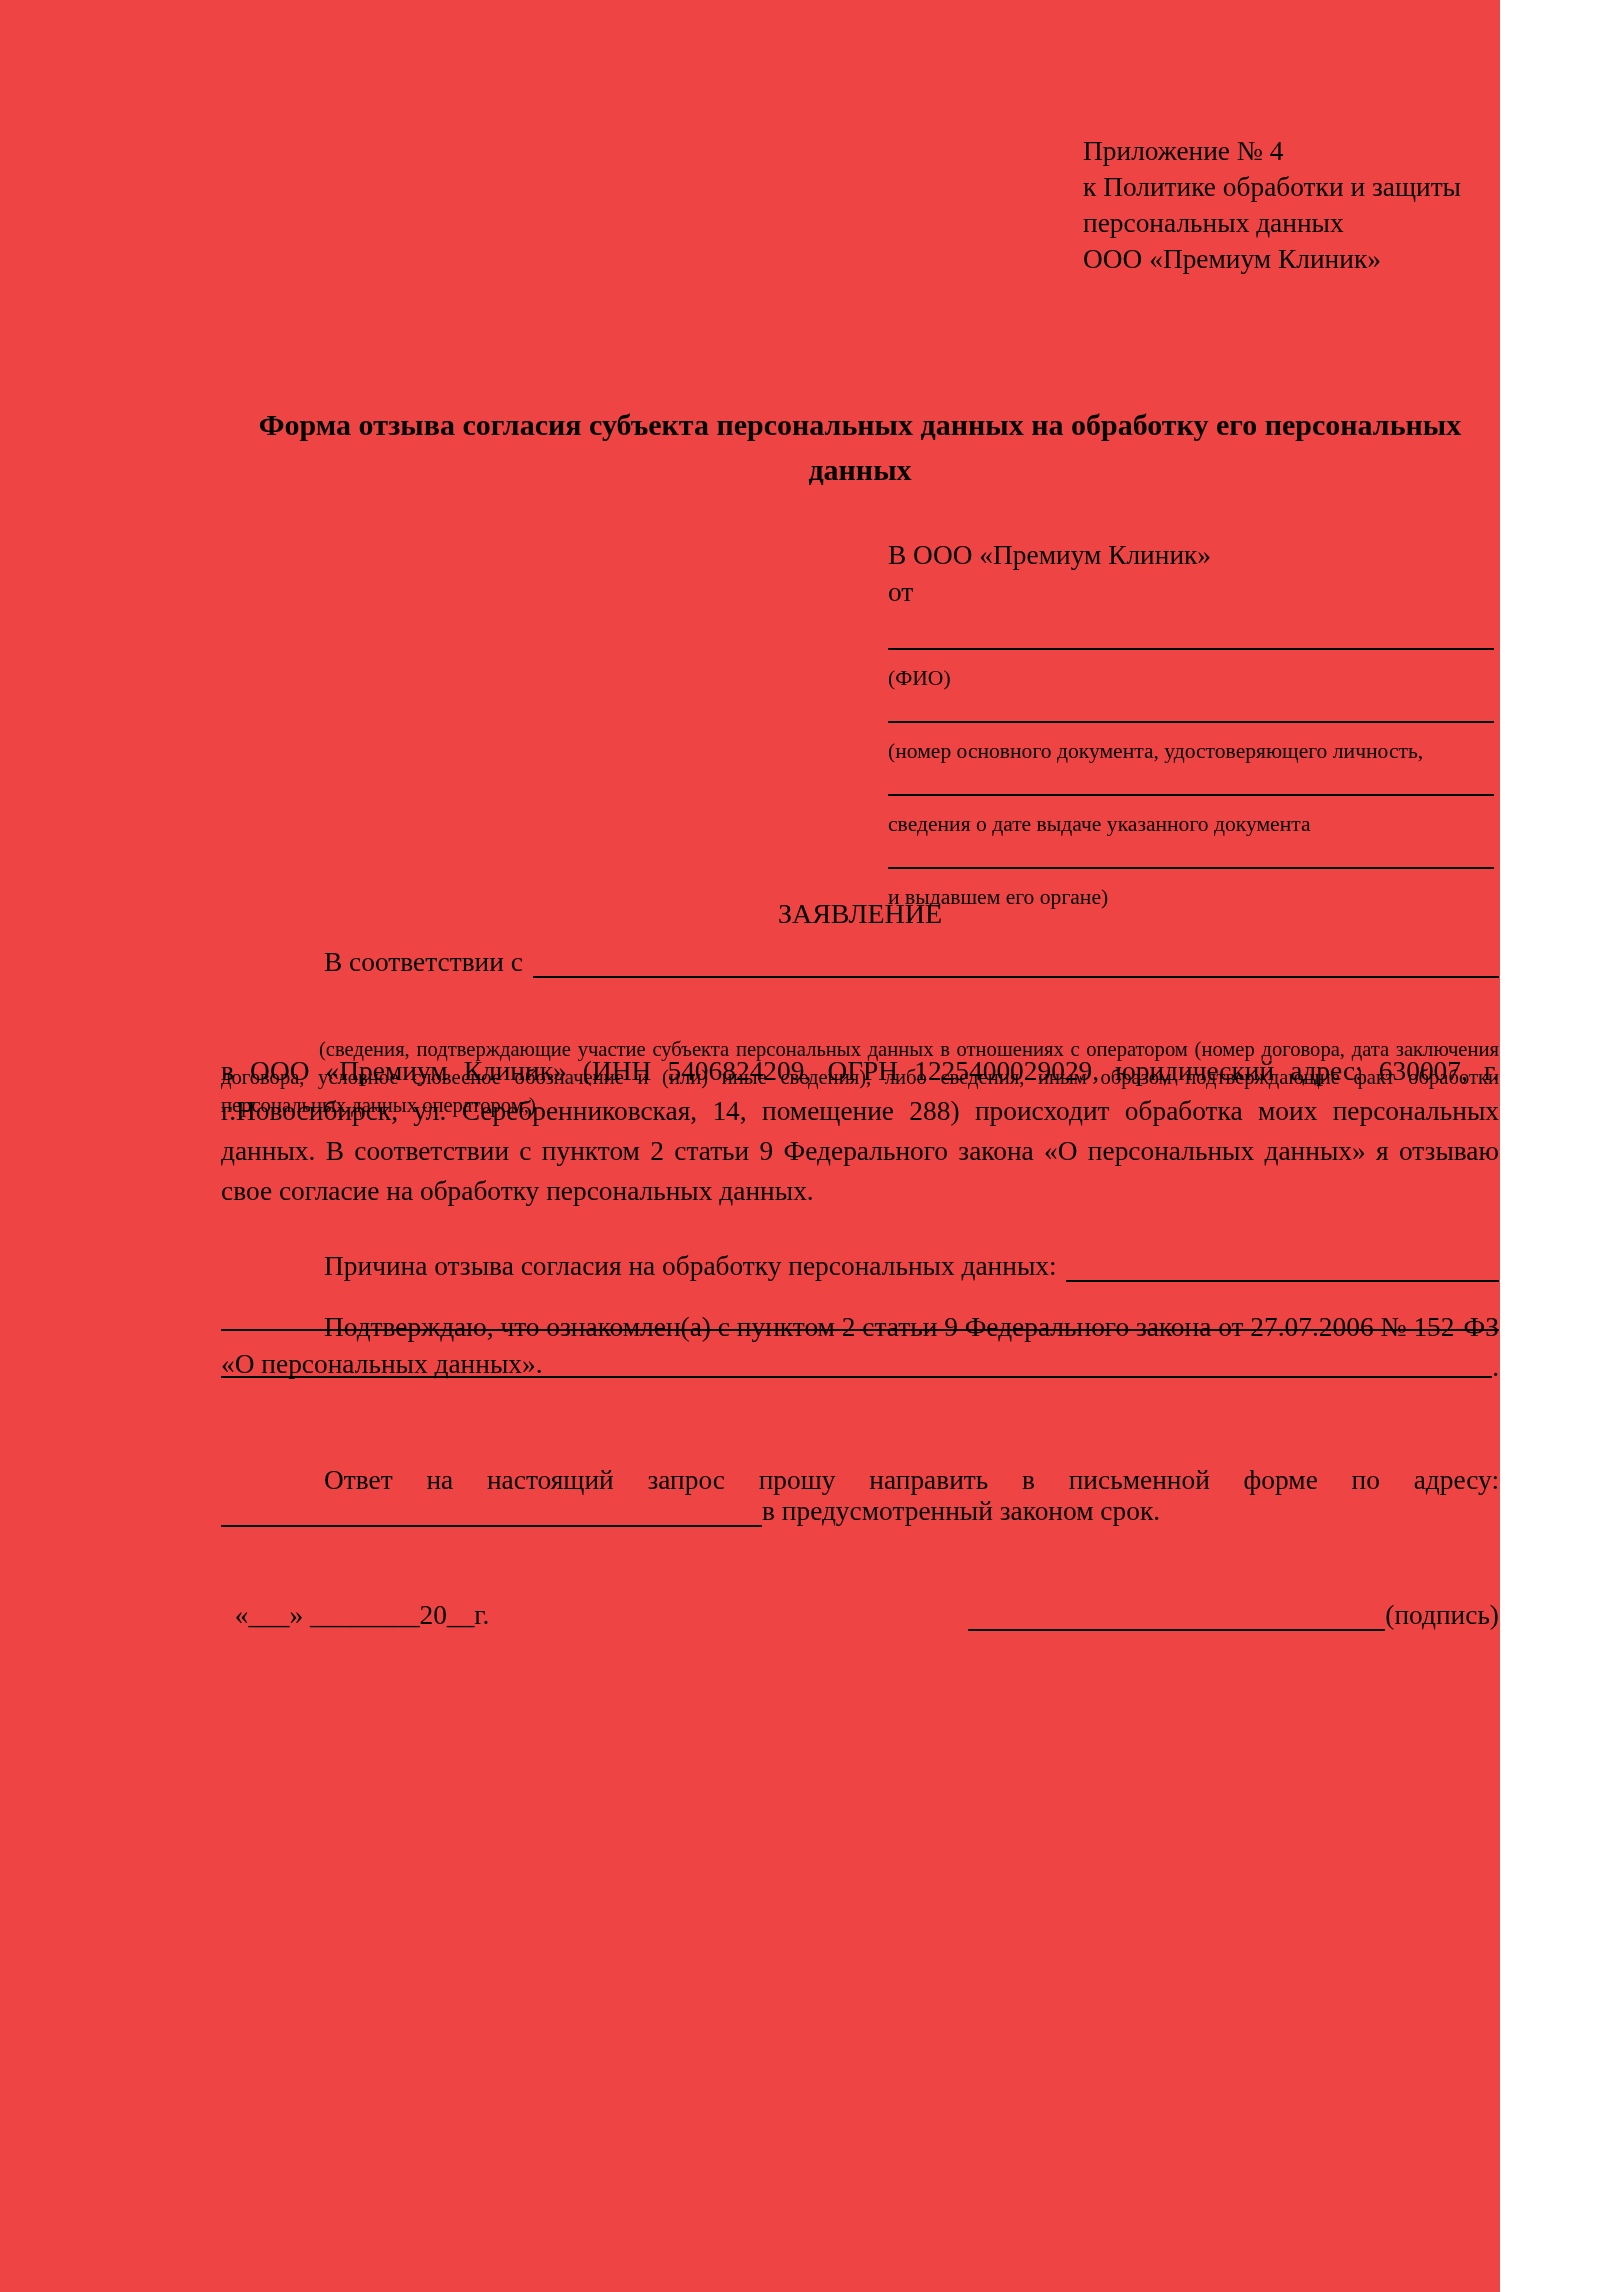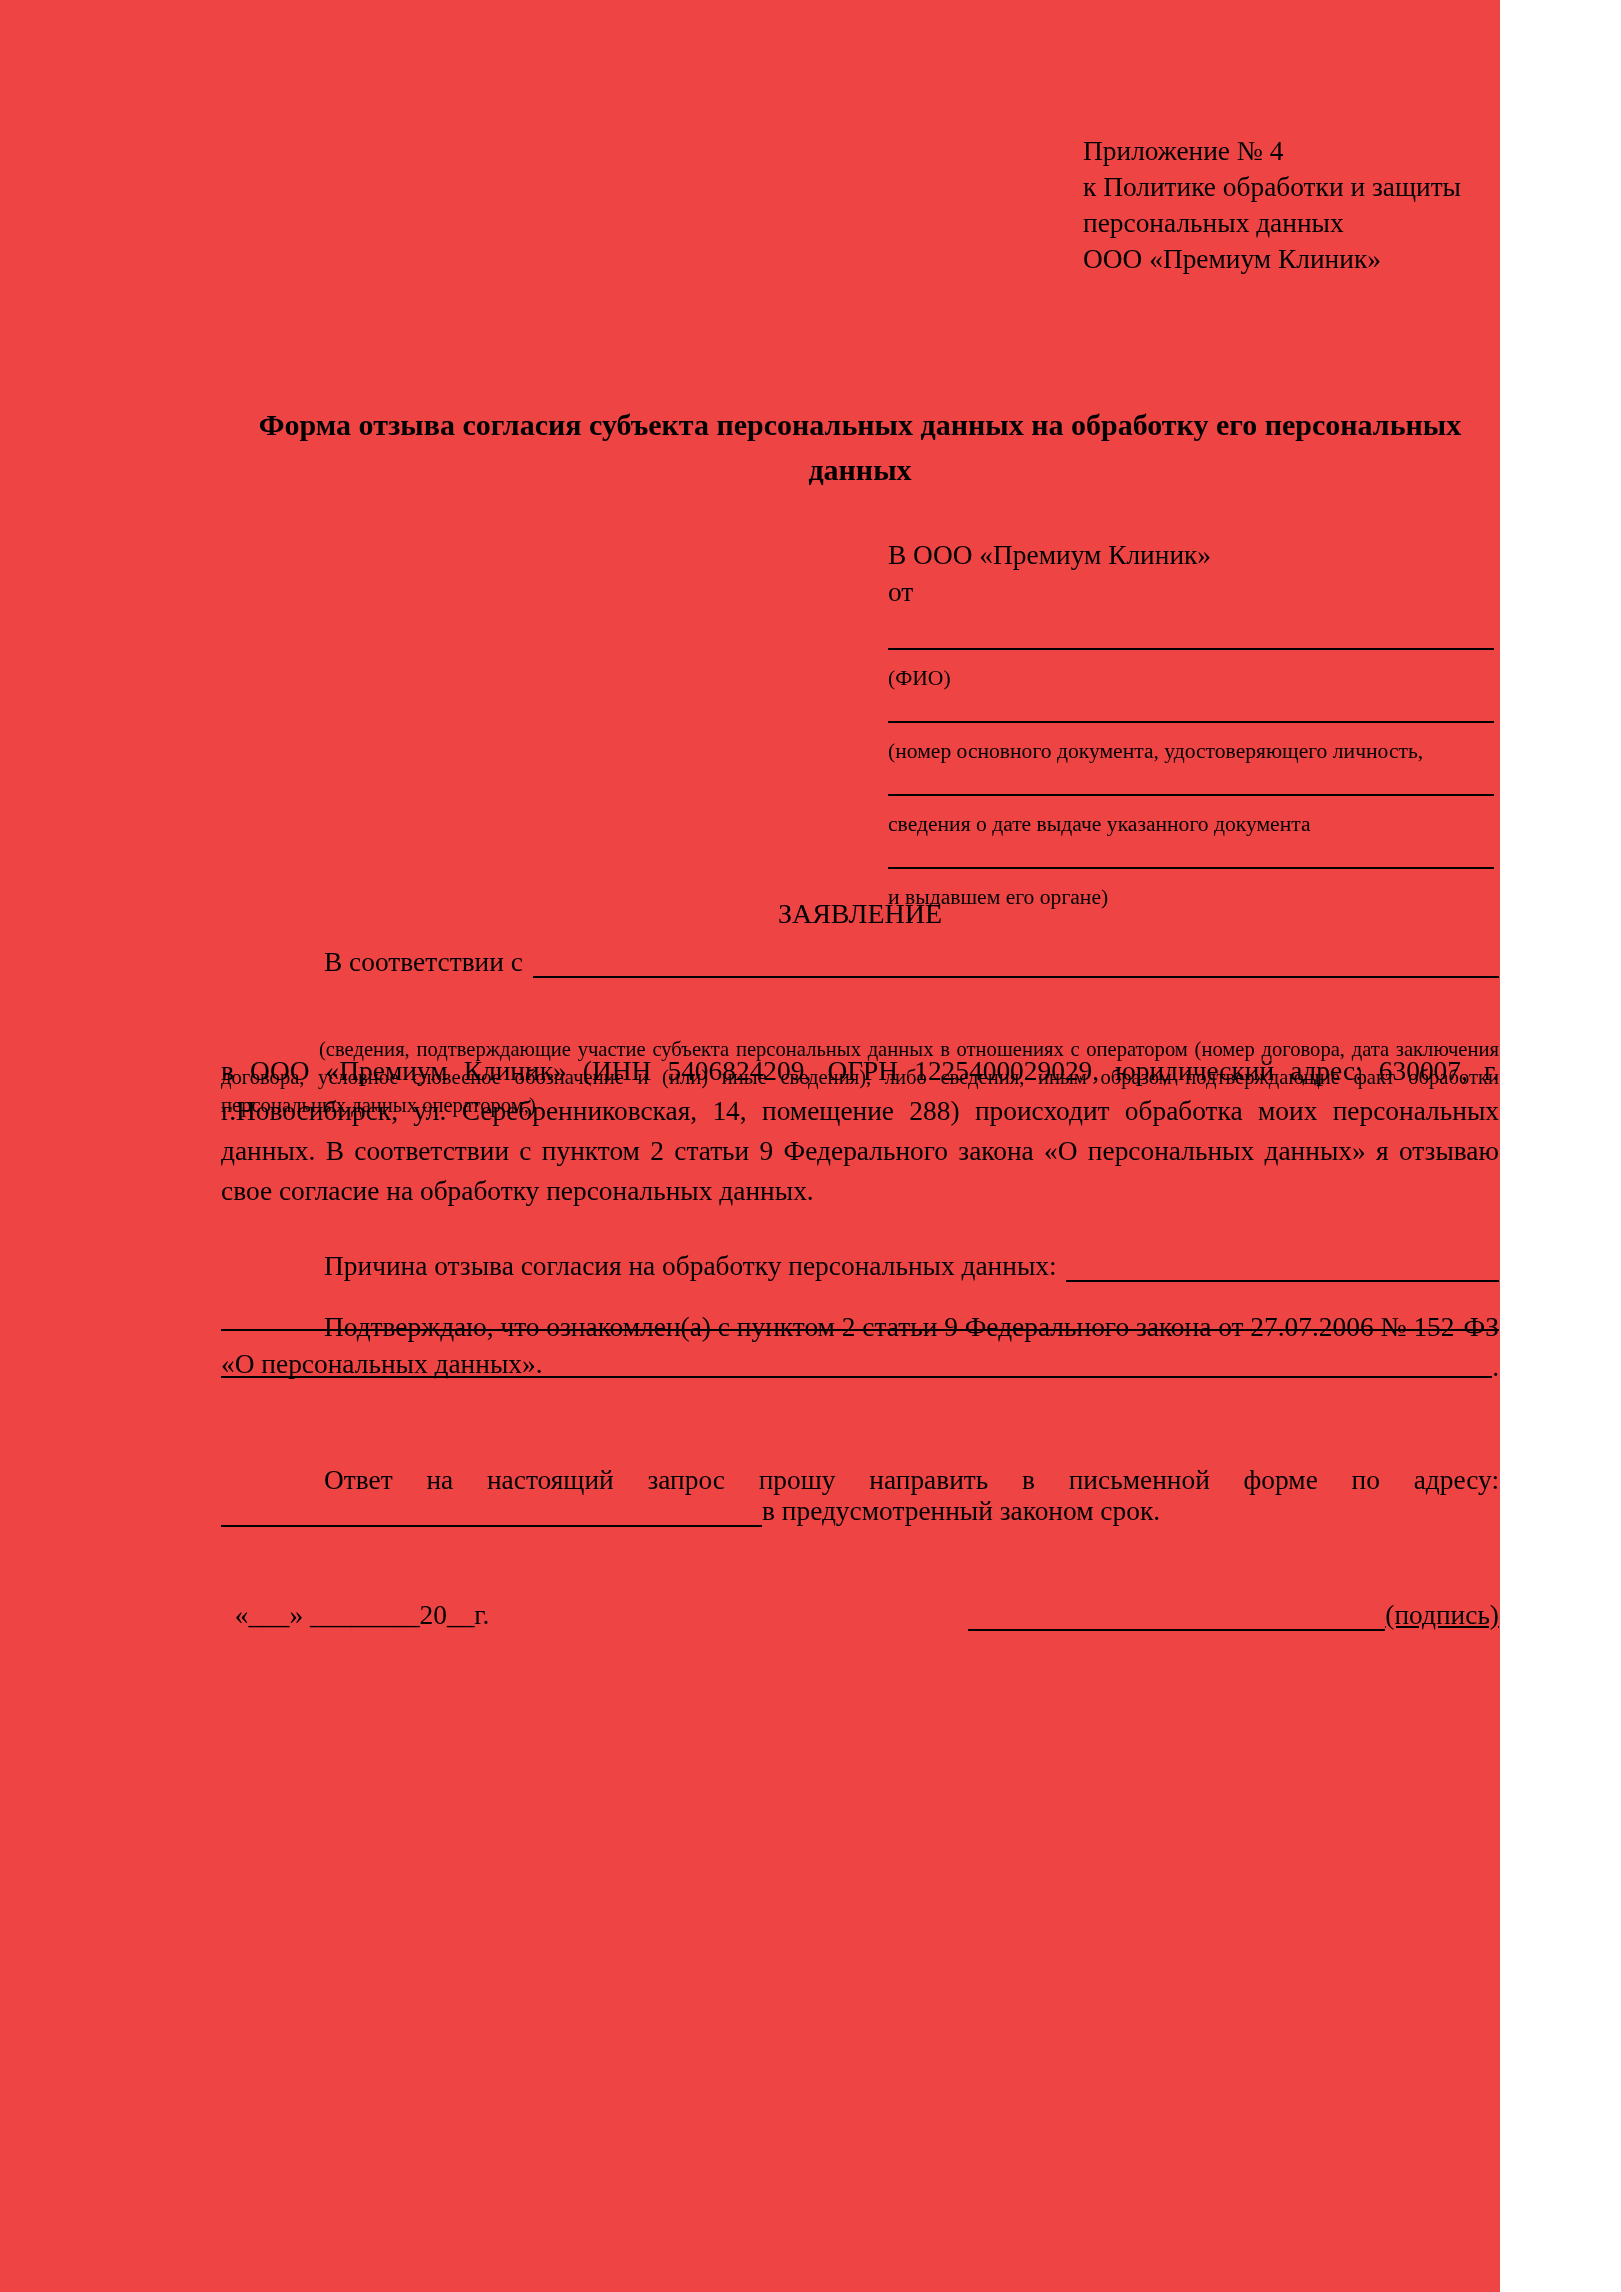--- a/index.html
+++ b/index.html
@@ -67,21 +67,21 @@
     font-size: 27.4px; line-height: 37px; text-indent: 103px;
     text-align: justify; text-align-last: justify;
   }
   .reply-line2 { left: 221px; top: 1494px; width: 1278px; height: 33px; display: flex; align-items: flex-end; font-size: 27.4px; }
   .fill-fixed { width: 541px; border-bottom: 2.9px solid #000; height: 0; }
   .reply-suffix { white-space: nowrap; }
 
   
   .sig-row { left: 221px; top: 1596px; width: 1278px; height: 35px; display: flex; align-items: flex-end; justify-content: space-between; font-size: 27.4px; }
   .date-part { margin-left: 13.7px; white-space: nowrap; }
-  .sign-part { display: flex; align-items: flex-end; text-decoration: underline; }
+  .sign-part { display: flex; align-items: flex-end; }
   .sign-line { width: 417px; border-bottom: 2.9px solid #000; height: 0; }
   .sign-cap { white-space: nowrap; }
 </style>
 </head>
 <body>
 
 <div class="page">
 
   <div class="abs appendix">
     <div>Приложение № 4</div>

